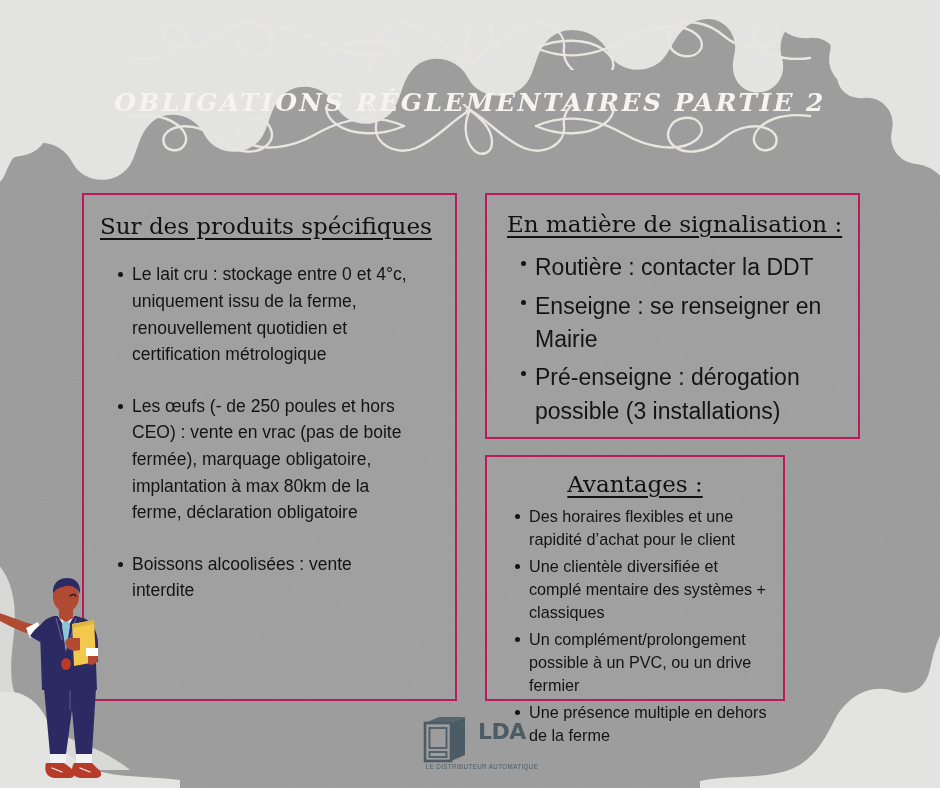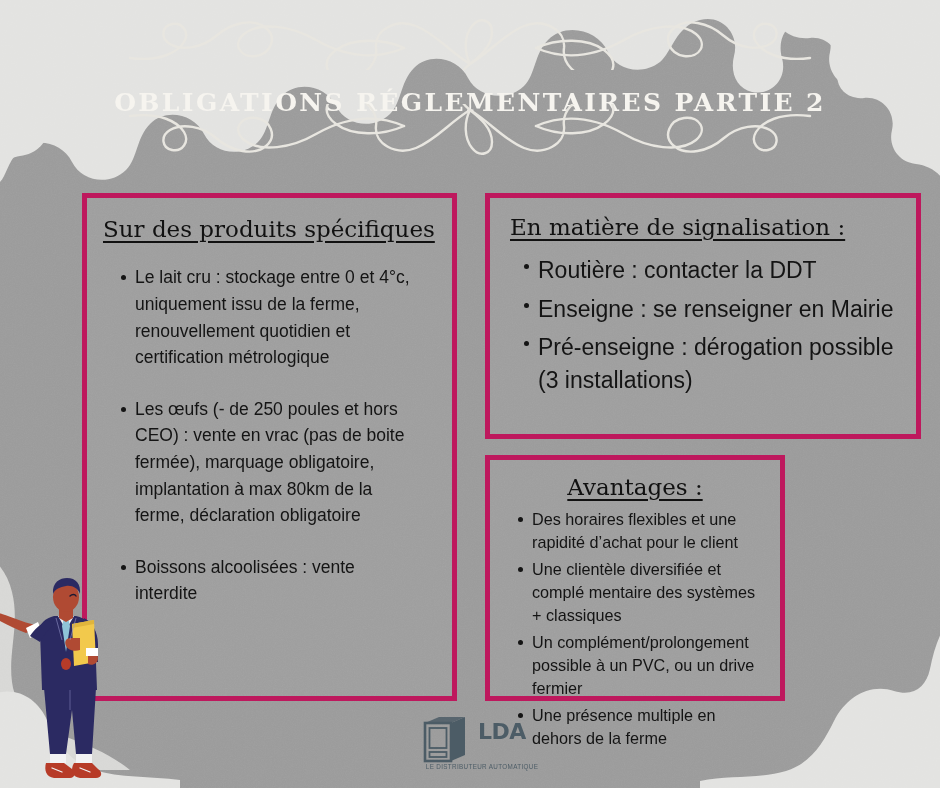--- a/index.html
+++ b/index.html
@@ -29,33 +29,34 @@
   }
   #slide-title{
     position:absolute;left:0;top:63px;width:940px;
     font-family:"DejaVu Serif", serif;
     font-weight:700;
     font-size:25px;
     letter-spacing:2.4px;
     color:#f6f4ef;
     text-align:center;
     white-space:nowrap;
+    font-style:italic;
   }
   .flourish{position:absolute;left:50%;transform:translateX(-50%);}
   #flourish-top{top:4px;}
   #flourish-bottom{top:96px;}
   
   .panel{
     position:absolute;
-    border:5px solid #be185d;
+    border:2px solid #be185d;
     box-sizing:border-box;
     background:rgba(255,255,255,0.035);
   }
   #panel-produits{left:82px;top:193px;width:375px;height:508px;}
-  #panel-signalisation{left:485px;top:193px;width:436px;height:246px;}
+  #panel-signalisation{left:485px;top:193px;width:375px;height:246px;}
   #panel-avantages{left:485px;top:455px;width:300px;height:246px;}
 
   .panel-heading{
     font-family:"DejaVu Serif", serif;
     font-size:23px;
     font-weight:400;
     color:#111;
     text-decoration:underline;
     text-underline-offset:4px;
     margin:0;

